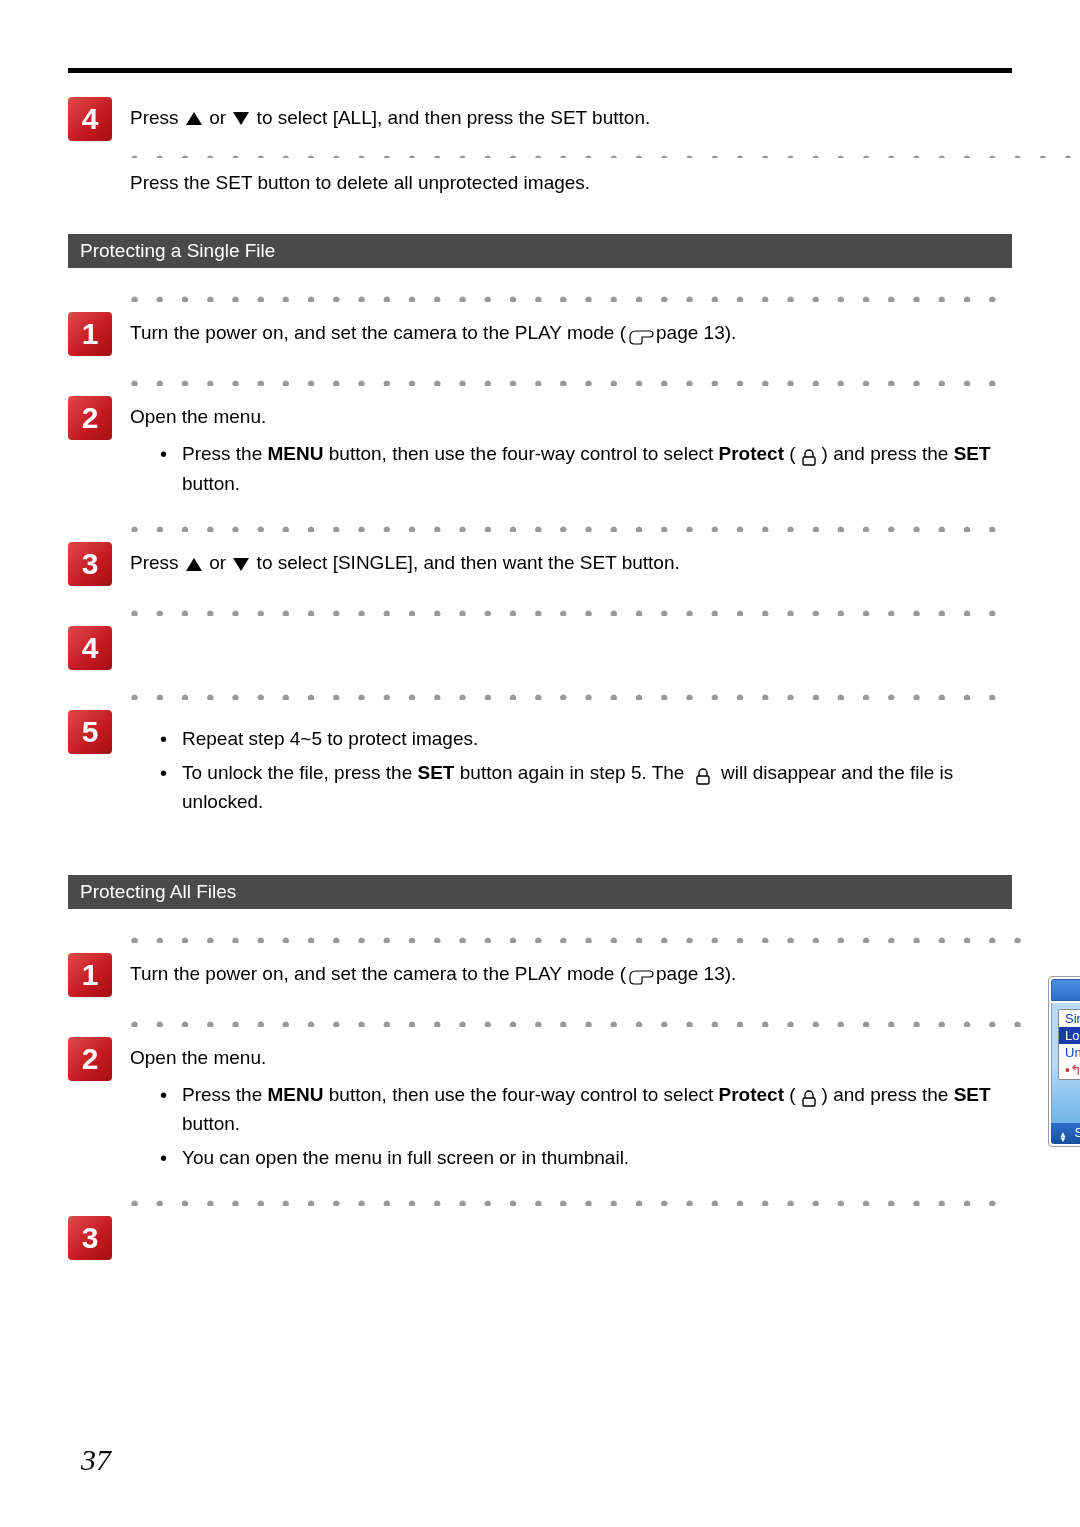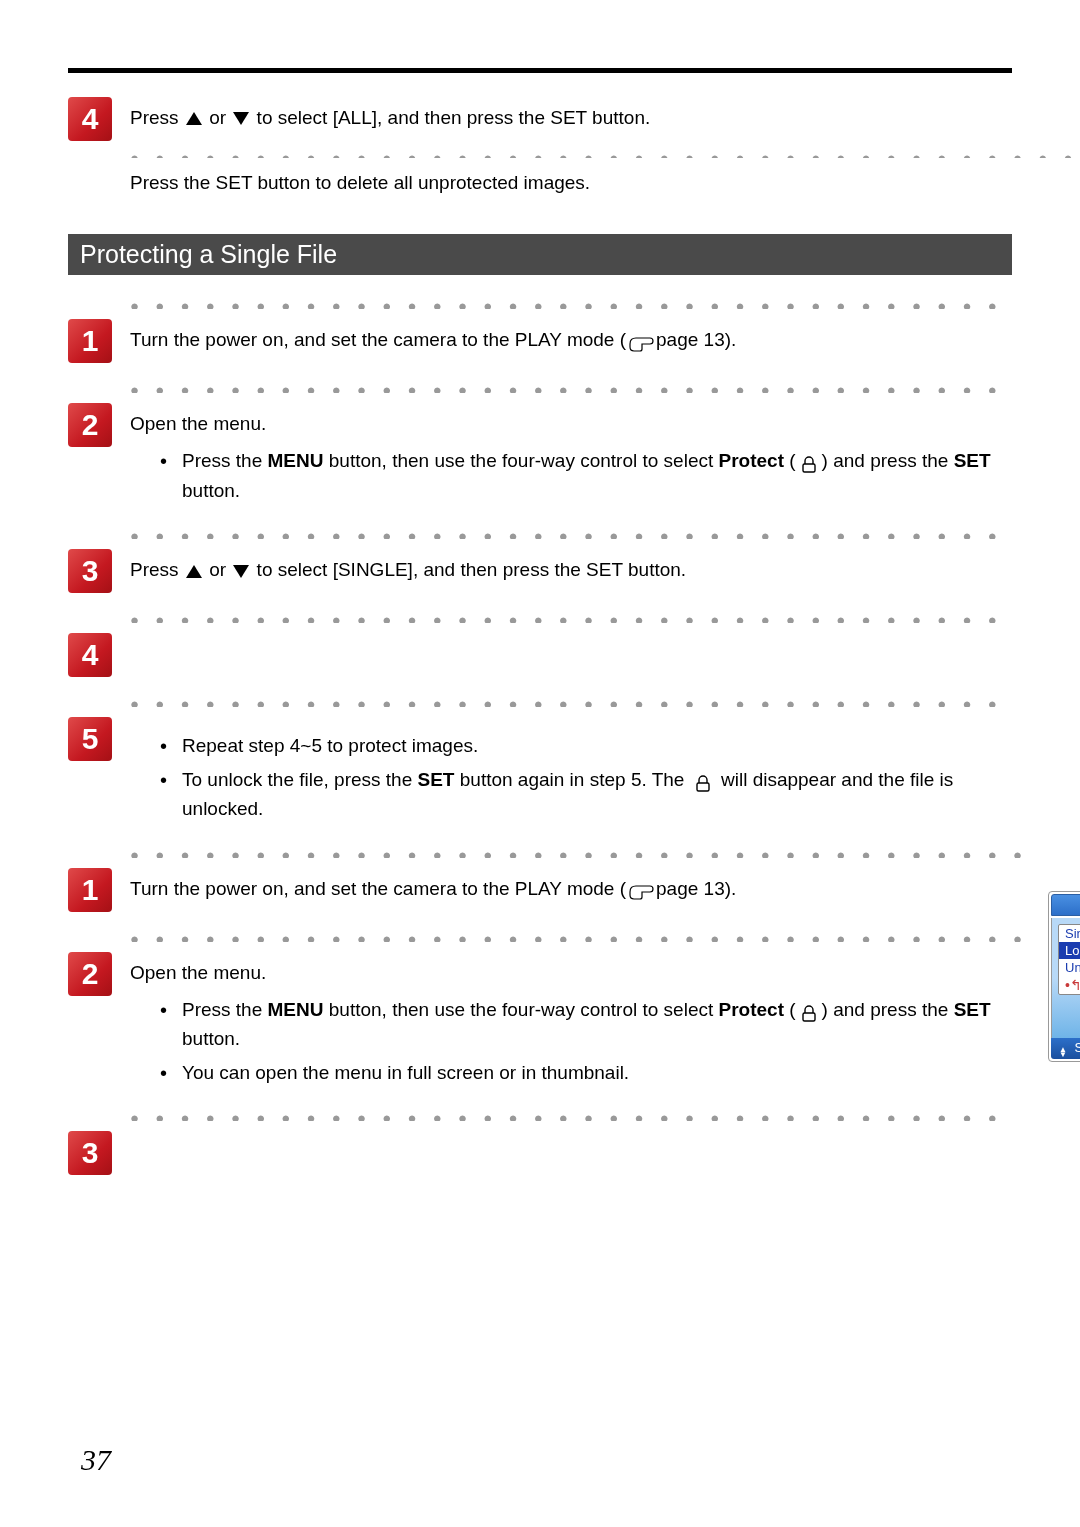--- a/index.html
+++ b/index.html
@@ -48,21 +48,21 @@
     letter-spacing: 6px;
     white-space: nowrap;
     overflow: hidden;
     margin-bottom: 10px;
     height: 12px;
   }
   .section-bar {
     background: #4a4a4a;
     color: #fff;
     padding: 6px 12px;
-    font-size: 25px;
+    font-size: 19px;
     margin: 36px 0 22px 0;
   }
   .sub-bullet {
     list-style: none;
     margin-left: 30px;
     margin-top: 8px;
   }
   .sub-bullet li {
     position: relative;
     padding-left: 22px;
@@ -249,21 +249,21 @@
   </div>
 
   <div style="margin-left:62px;" class="dotted">● ● ● ● ● ● ● ● ● ● ● ● ● ● ● ● ● ● ● ● ● ● ● ● ● ● ● ● ● ● ● ● ● ● ● ● ● ● ● ● ● ● ● ● ● ● ● ● ● ● ● ● ● ● ● ● ● ● ● ● ● ● ●</div>
   <div class="step">
     <div class="step-num">3</div>
     <div class="step-text">
       <span>Press </span>
       <span class="tri tri-up"></span>
       <span> or </span>
       <span class="tri tri-down"></span>
-      <span> to select [SINGLE], and then press the SET button.</span>
+      <span> to select [SINGLE], and then want the SET button.</span>
     </div>
   </div>
 
   <div style="margin-left:62px;" class="dotted">● ● ● ● ● ● ● ● ● ● ● ● ● ● ● ● ● ● ● ● ● ● ● ● ● ● ● ● ● ● ● ● ● ● ● ● ● ● ● ● ● ● ● ● ● ● ● ● ● ● ● ● ● ● ● ● ● ● ● ● ● ● ●</div>
   <div class="step">
     <div class="step-num">4</div>
   </div>
 
   <div style="margin-left:62px;" class="dotted">● ● ● ● ● ● ● ● ● ● ● ● ● ● ● ● ● ● ● ● ● ● ● ● ● ● ● ● ● ● ● ● ● ● ● ● ● ● ● ● ● ● ● ● ● ● ● ● ● ● ● ● ● ● ● ● ● ● ● ● ● ● ●</div>
   <div class="step">
@@ -274,20 +274,21 @@
         <li>
           <span>To unlock the file, press the </span><span class="bold">SET</span><span> button again in step 5. The </span><span class="icon-lock"><svg viewBox="0 0 22 18">
                 <path d="M7 8 V5 a4 4 0 0 1 8 0 V8" fill="none" stroke="#000" stroke-width="1.4"></path>
                 <rect x="5" y="8" width="12" height="8" rx="1.5" fill="none" stroke="#000" stroke-width="1.4"></rect>
               </svg></span><span> will disappear and the file is unlocked.</span>
         </li>
       </ul>
     </div>
   </div>
 
+  <div class="section-bar" style="margin-top:54px;">Protecting All Files</div>
 
   <div class="columns">
     <div class="col-left">
 
       <div style="margin-left:62px;" class="dotted">● ● ● ● ● ● ● ● ● ● ● ● ● ● ● ● ● ● ● ● ● ● ● ● ● ● ● ● ● ● ● ● ● ● ● ●</div>
       <div class="step">
         <div class="step-num">1</div>
         <div class="step-text">
           <span>Turn the power on, and set the camera to the PLAY mode (</span><span class="icon-finger"><svg viewBox="0 0 26 18">
                 <path d="M2 9 Q2 3 8 3 L22 3 Q25 3 25 6 Q25 9 22 9 L14 9 L14 14 Q14 16 12 16 L6 16 Q2 16 2 12 Z" fill="none" stroke="#000" stroke-width="1.2"></path>

